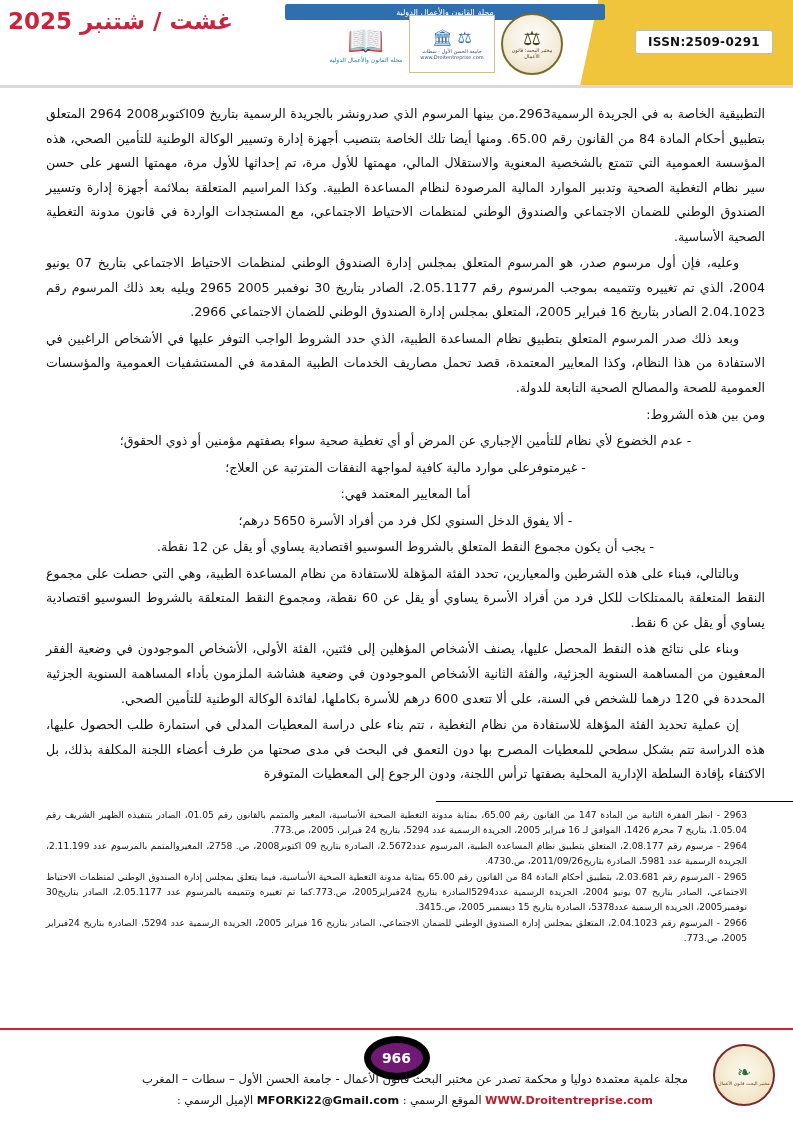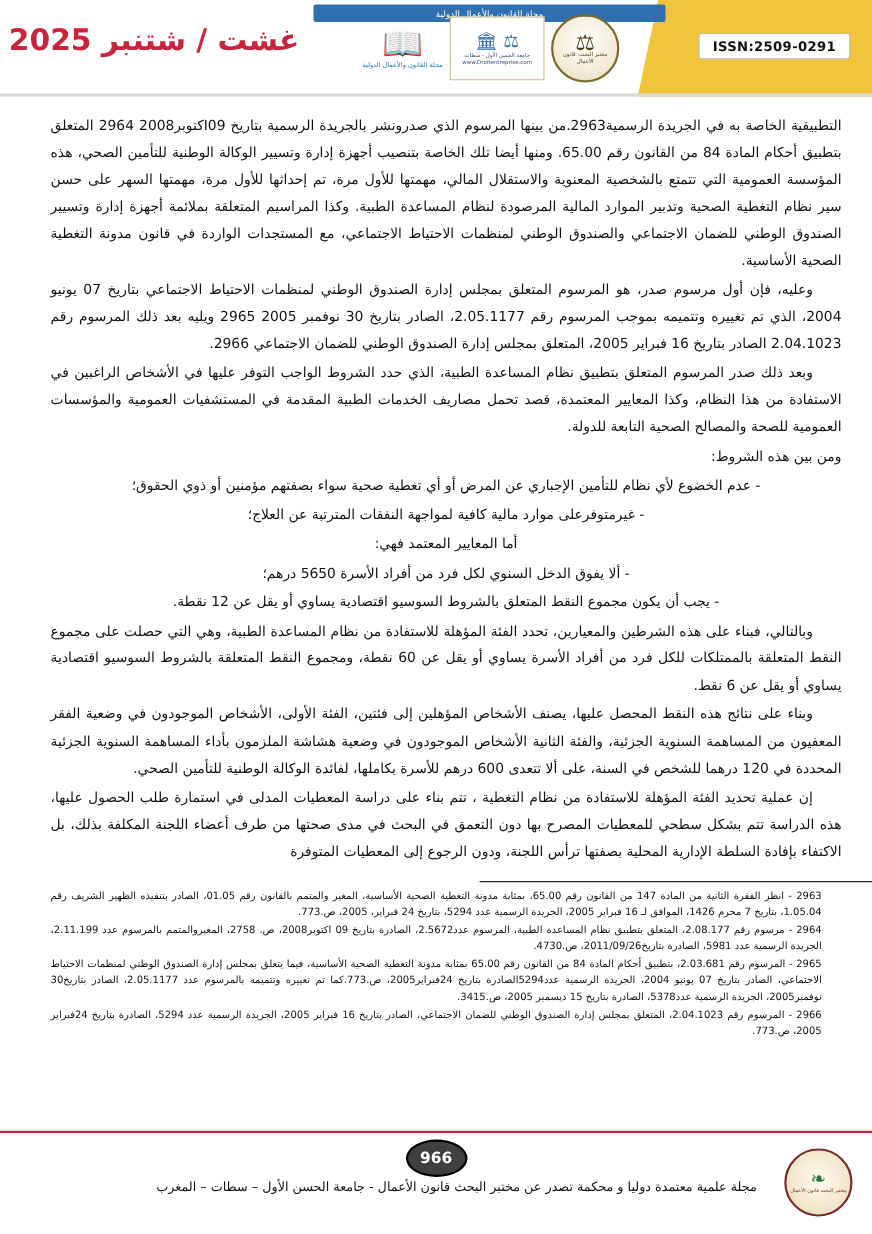--- a/index.html
+++ b/index.html
@@ -156,26 +156,26 @@
   .issue-line1 {
     font-size: 26px;
     font-weight: bold;
     color: #d7263d;
     letter-spacing: 0px;
     white-space: nowrap;
     line-height: 1.1;
     direction: rtl;
   }
   .issue-line2 {
-    font-size: 27px;
+    font-size: 23px;
     font-weight: bold;
     color: #c9243b;
     white-space: nowrap;
     line-height: 1.15;
-    margin-top: 19px;
+    margin-top: 6px;
     direction: rtl;
   }
   .header-rule {
     position: absolute;
     left: 0;
     right: 0;
     bottom: 0;
     height: 3px;
     background: #d9d9d9;
   }
@@ -263,29 +263,29 @@
     line-height: 1;
     color: #2f6f3f;
   }
   .page-number {
     position: absolute;
     left: 50%;
     transform: translateX(-50%);
     top: 6px;
     width: 52px;
     height: 30px;
-    background: #404040;
+    background: #701a75;
     color: #ffffff;
     border-radius: 50%;
     display: flex;
     align-items: center;
     justify-content: center;
     font-size: 14px;
     font-weight: bold;
-    border: 2px solid #000000;
+    border: 7px solid #000000;
     direction: ltr;
   }
   .footer-text {
     position: absolute;
     left: 0;
     right: 0;
     top: 38px;
     text-align: center;
     font-size: 11.6px;
     color: #111111;
@@ -364,15 +364,21 @@
 
 <div class="footer">
   <div class="footer-inner">
     <div class="footer-seal">
       <span class="seal-glyph">❧</span>
       <span>مختبر البحث قانون الأعمال</span>
     </div>
     <div class="page-number">966</div>
     <div class="footer-text">
       <div>مجلة علمية معتمدة دوليا و محكمة تصدر عن مختبر البحث قانون الأعمال - جامعة الحسن الأول – سطات – المغرب</div>
+      <div class="line2">
+        <span class="site">WWW.Droitentreprise.com</span>
+        <span>الموقع الرسمي :</span>
+        <span class="mail">MFORKi22@Gmail.com</span>
+        <span>الإميل الرسمي :</span>
+      </div>
     </div>
   </div>
 </div>
 
 </body></html>

